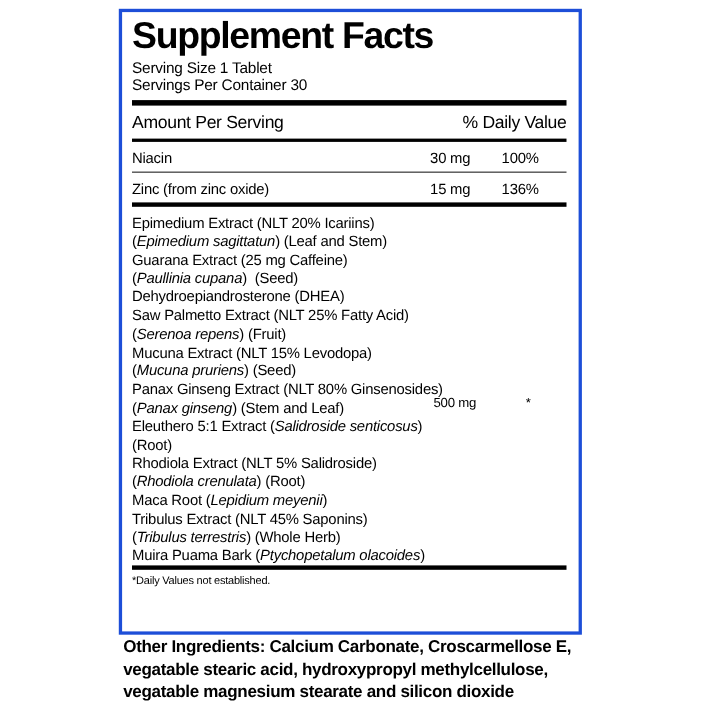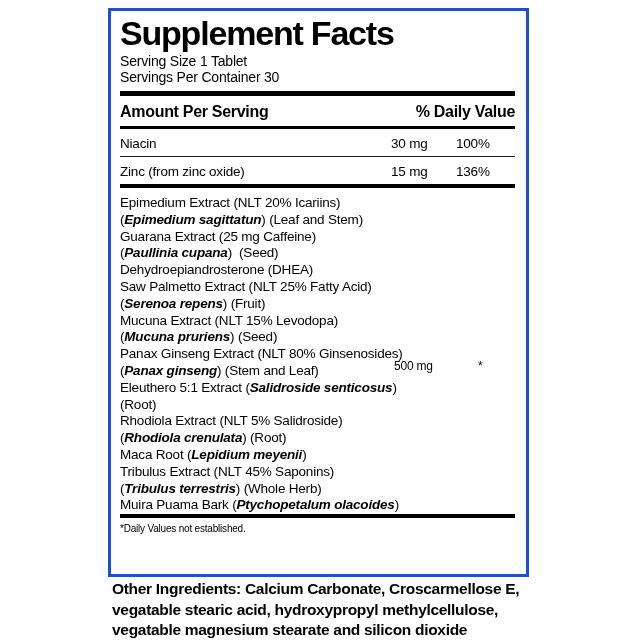--- a/index.html
+++ b/index.html
@@ -36,21 +36,21 @@
   .bar { background: #000; width: 100%; }
   .bar-5 { height: 5px; margin-top: 6px; }
   .bar-3 { height: 3px; }
   .bar-4 { height: 4px; }
 
   .col-header {
     display: flex;
     justify-content: space-between;
     align-items: flex-end;
     padding: 7px 0 5px 0;
-    font-weight: bold;
+    font-weight: normal;
     font-size: 16px;
     letter-spacing: -0.3px;
   }
 
   .nutrient-row {
     display: grid;
     grid-template-columns: 1fr 65px 59px;
     font-size: 13.5px;
     letter-spacing: -0.2px;
     padding: 7px 0 5px 0;
@@ -58,21 +58,21 @@
   .nutrient-row.hairline { border-bottom: 1.5px solid #222; }
   .nutrient-row .amt, .nutrient-row .dv { text-align: left; }
 
   .blend {
     position: relative;
     padding-top: 7px;
     font-size: 13.5px;
     letter-spacing: -0.2px;
   }
   .blend-line { line-height: 16.8px; white-space: pre-wrap; }
-  .blend-line .it { font-style: italic; font-weight: bold; }
+  .blend-line .it { font-style: italic; }
   .blend-amount, .blend-dv {
     position: absolute;
     font-size: 12px;
     white-space: nowrap;
   }
   .blend-amount { left: 274px; }
   .blend-dv { left: 358px; }
 
   .footnote {
     font-size: 10px;

